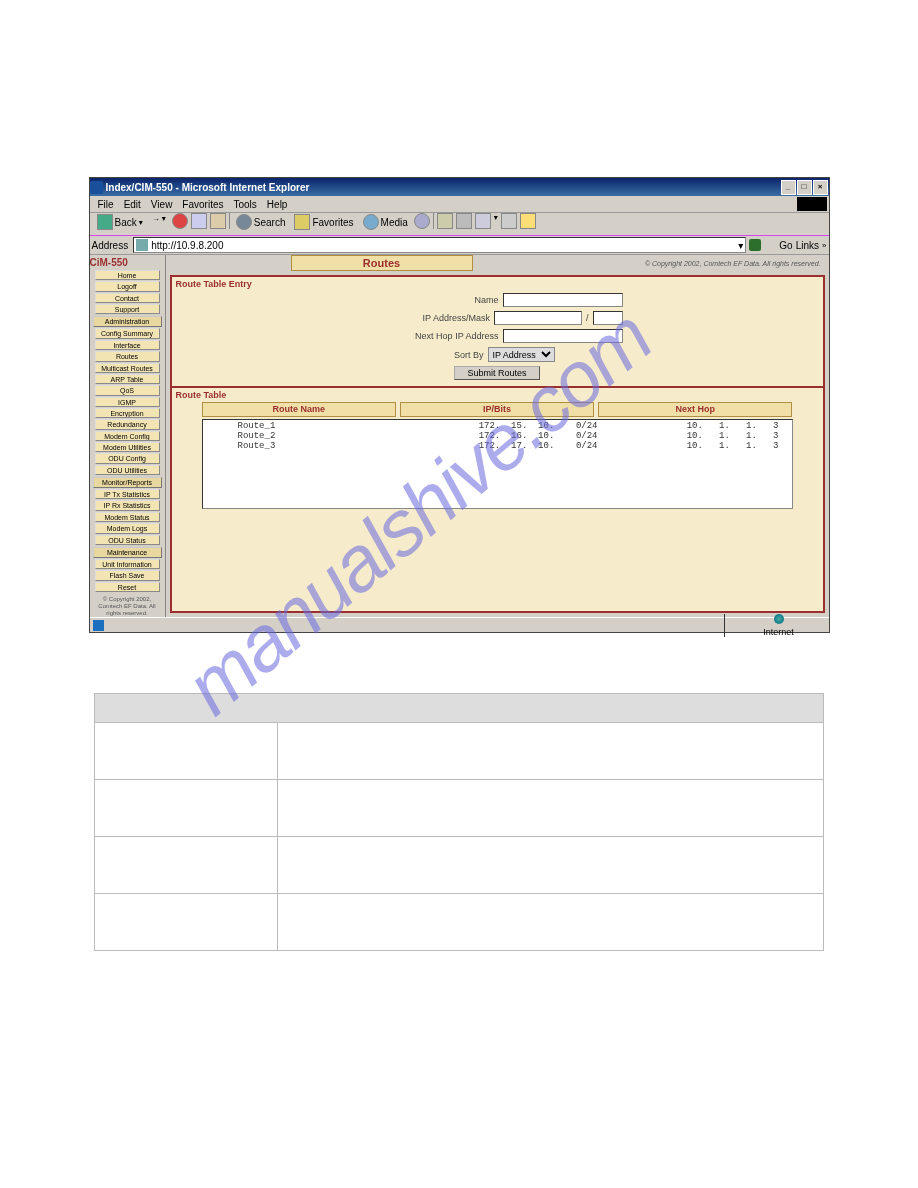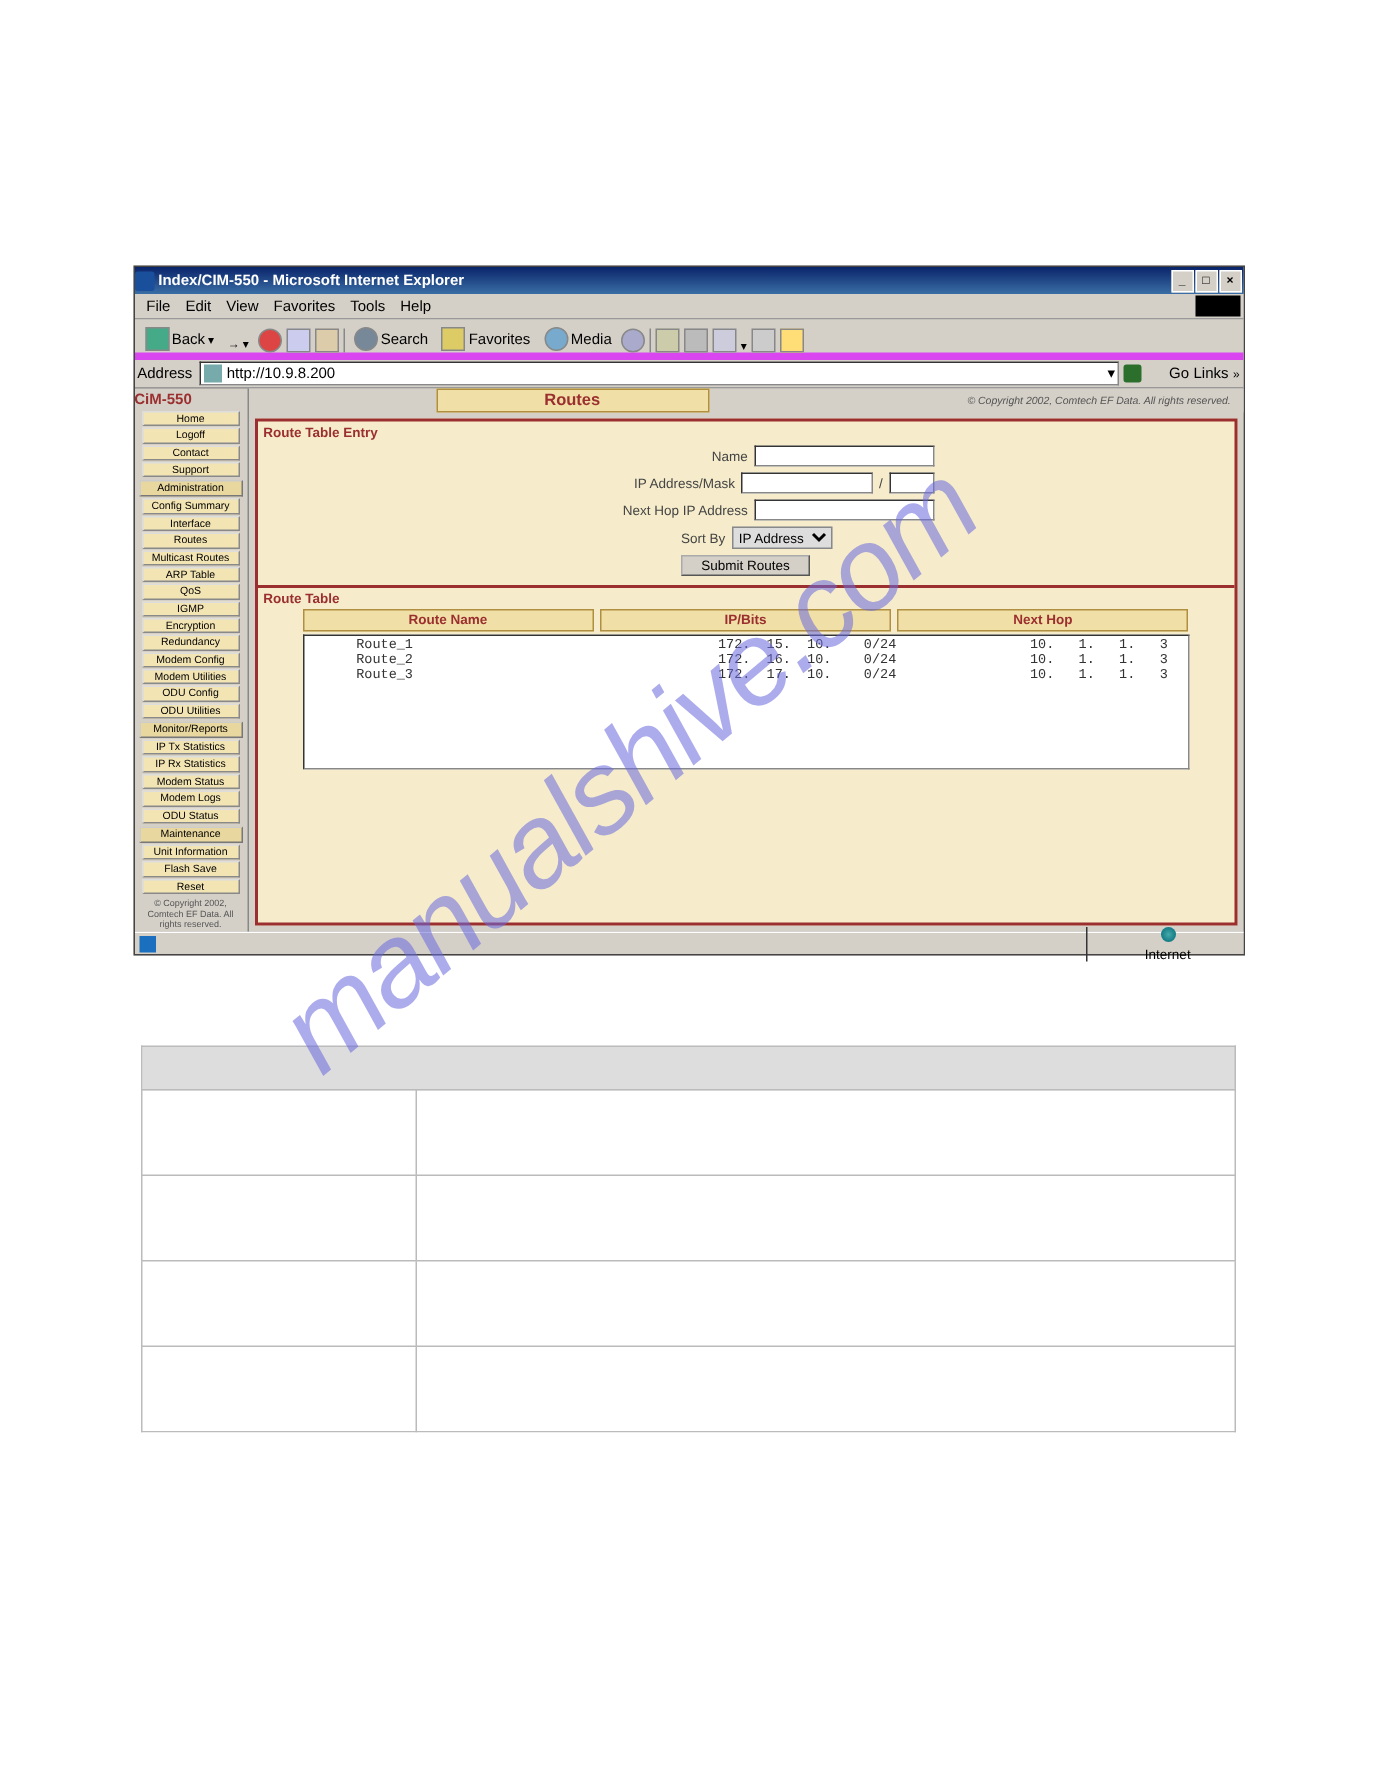--- a/index.html
+++ b/index.html
@@ -68,23 +68,23 @@
   .menubar .ms-flag {
     margin-left: auto;
     width: 22px; height: 14px;
     background: #000;
     margin-right: 2px;
   }
 
   .toolbar {
     height: 22px;
     background: #d4d0c8;
-    border-bottom: 5px solid #d946ef;
-    display: flex;
-    align-items: flex-end;
+    border-bottom: 1px solid #d946ef;
+    display: flex;
+    align-items: flex-start;
     font-size: 10px;
     padding-left: 4px;
     gap: 3px;
   }
   .toolbar .tb-btn {
     display: inline-flex;
     align-items: center;
     gap: 2px;
     padding: 1px 3px;
   }

